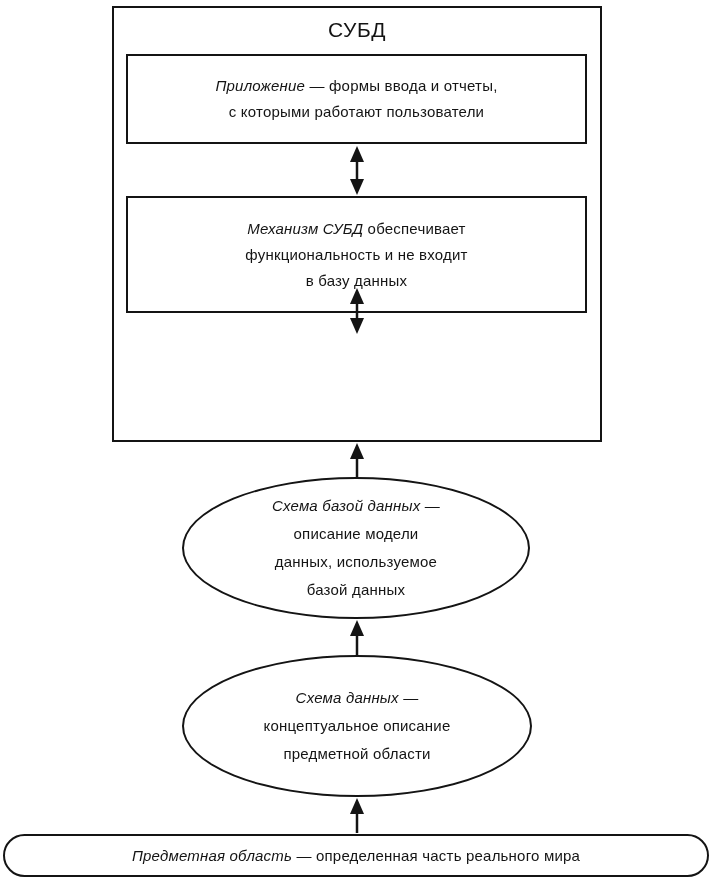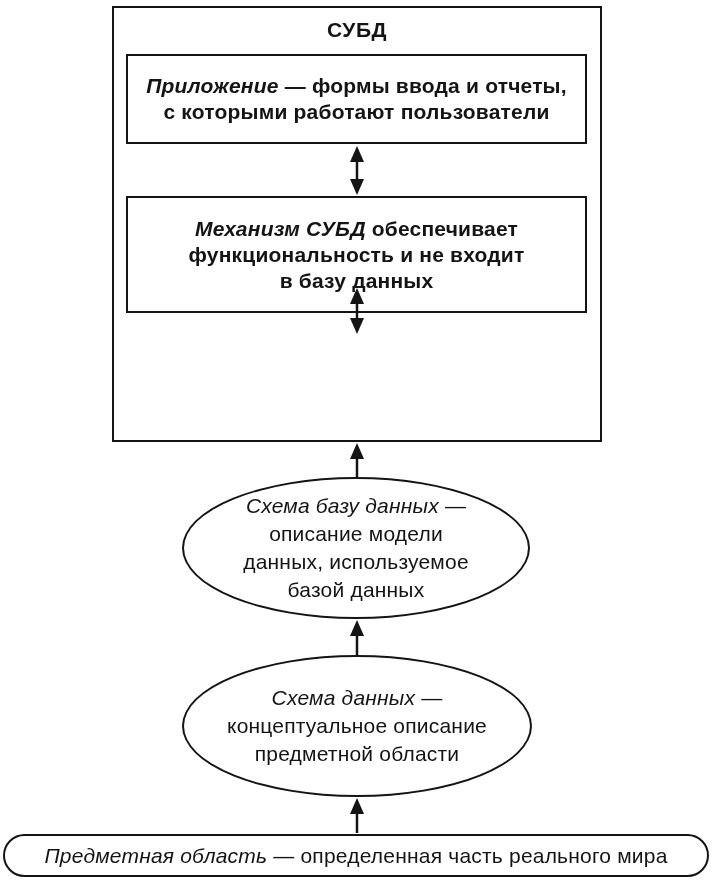--- a/index.html
+++ b/index.html
@@ -11,42 +11,41 @@
     font-family: "Liberation Sans", "DejaVu Sans", sans-serif;
     color: #141414;
     overflow: hidden;
   }
   .outer-box {
     position: absolute;
     left: 112px; top: 6px;
     width: 490px; height: 436px;
     border: 2.5px solid #141414;
     box-sizing: border-box;
-    font-weight: bold;
   }
   .outer-title {
     position: absolute;
     left: 0; top: 10px;
     width: 100%;
     text-align: center;
     font-size: 21px;
     letter-spacing: 0.5px;
   }
   .node {
     position: absolute;
     box-sizing: border-box;
     border: 2.5px solid #141414;
     display: flex;
     align-items: center;
     justify-content: center;
     text-align: center;
   }
   .txt {
     margin: 0;
-    font-size: 21px;
+    font-size: 15px;
     line-height: 26px;
     letter-spacing: 0.2px;
     white-space: pre-line;
   }
   .txt .i { font-style: italic; }
   .inner-box { left: 12px; width: 461px; background: #ffffff; }
   .box-application { top: 46px;  height: 90px; }
   .box-engine      { top: 188px; height: 117px; }
   .box-database    { top: 327px; height: 92px; }
   .ellipse {
@@ -100,21 +99,21 @@
     <polygon points="9,46 2,30 16,30" fill="#141414"></polygon>
     <line x1="9" y1="12" x2="9" y2="34" stroke="#141414" stroke-width="2.5"></line>
   </svg>
 
   <svg class="arrow arrow-c" width="18" height="34" viewBox="0 0 18 34" aria-hidden="true">
     <polygon points="9,0 2,16 16,16" fill="#141414"></polygon>
     <line x1="9" y1="12" x2="9" y2="34" stroke="#141414" stroke-width="2.5"></line>
   </svg>
 
   <div class="node ellipse ellipse-schema">
-    <p class="txt"><span class="i">Схема базу данных</span><span> —
+    <p class="txt"><span class="i">Схема базой данных</span><span> —
 описание модели
 данных, используемое
 базой данных</span></p>
   </div>
 
   <svg class="arrow arrow-d" width="18" height="35" viewBox="0 0 18 35" aria-hidden="true">
     <polygon points="9,0 2,16 16,16" fill="#141414"></polygon>
     <line x1="9" y1="12" x2="9" y2="35" stroke="#141414" stroke-width="2.5"></line>
   </svg>
 

